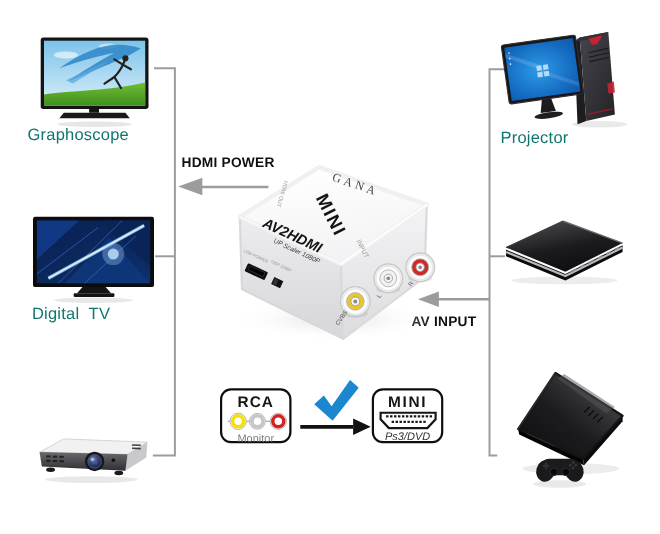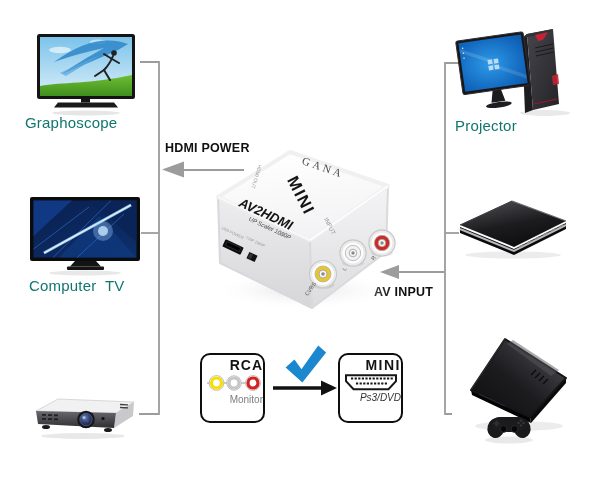--- a/index.html
+++ b/index.html
@@ -3,22 +3,22 @@
 <meta charset="utf-8">
 <style>
   html,body{margin:0;padding:0;}
   .canvas{position:relative;width:600px;height:485px;background:#ffffff;overflow:hidden;
           font-family:"Liberation Sans",sans-serif;}
   .abs{position:absolute;}
   .dev-label{position:absolute;font-size:15px;color:#0f766e;
              letter-spacing:.2px;white-space:pre;}
   .conn-label{position:absolute;font-weight:bold;font-size:12.5px;color:#101010;
               letter-spacing:.2px;white-space:nowrap;}
-  .legend-box{position:absolute;width:65px;height:70px;border:2.8px solid #0e0e0e;
-              border-radius:10px;box-sizing:border-box;background:#fff;text-align:right;}
+  .legend-box{position:absolute;width:65px;height:50px;border:2.8px solid #0e0e0e;
+              border-radius:10px;box-sizing:border-box;background:#fff;text-align:center;}
   .legend-title{font-weight:bold;font-size:14px;letter-spacing:1px;color:#141414;margin-top:2px;}
   .legend-cap{font-size:10px;color:#7e7e7e;margin-top:1px;}
   .legend-cap.dark{color:#333;font-style:italic;}
   svg{display:block;}
 </style>
 </head>
 <body>
 
 <div class="canvas">
 
@@ -88,21 +88,21 @@
       <line x1="27" y1="63.5" x2="85" y2="6.5"></line>
       <line x1="51" y1="63.5" x2="98" y2="20"></line>
     </g>
     <line x1="105" y1="11" x2="18" y2="59" stroke="#a8d8fa" stroke-width="3" opacity="0.85"></line>
     <line x1="105" y1="11" x2="18" y2="59" stroke="#eaf7ff" stroke-width="1.1"></line>
     <circle cx="77" cy="37" r="5" fill="#dff0fe" opacity="0.8"></circle>
     <circle cx="77" cy="37" r="10" fill="#9fccf5" opacity="0.35"></circle>
     <path d="M49,67 L70,67 L75,72.5 L44,72.5 Z" fill="#141414"></path>
     <rect x="41" y="72.5" width="37" height="3.5" rx="1" fill="#141414"></rect>
   </svg>
-  <div class="dev-label" style="left:29px;top:277px;width:120px">Computer  TV</div>
+  <div class="dev-label" style="left:29px;top:277px;width:120px">Digital  TV</div>
 
   <svg class="abs" style="left:28px;top:392px" width="115" height="50" viewBox="0 0 115 50">
     <defs>
       <linearGradient id="projFrontG" x1="0" y1="0" x2="0" y2="1">
         <stop offset="0" stop-color="#6a6a6e"></stop>
           <stop offset="1" stop-color="#2e2e32"></stop>
       </linearGradient>
       <radialGradient id="lensG" cx="0.4" cy="0.35" r="0.8">
         <stop offset="0" stop-color="#6f86b8"></stop>
           <stop offset="0.5" stop-color="#2c3f6e"></stop>

